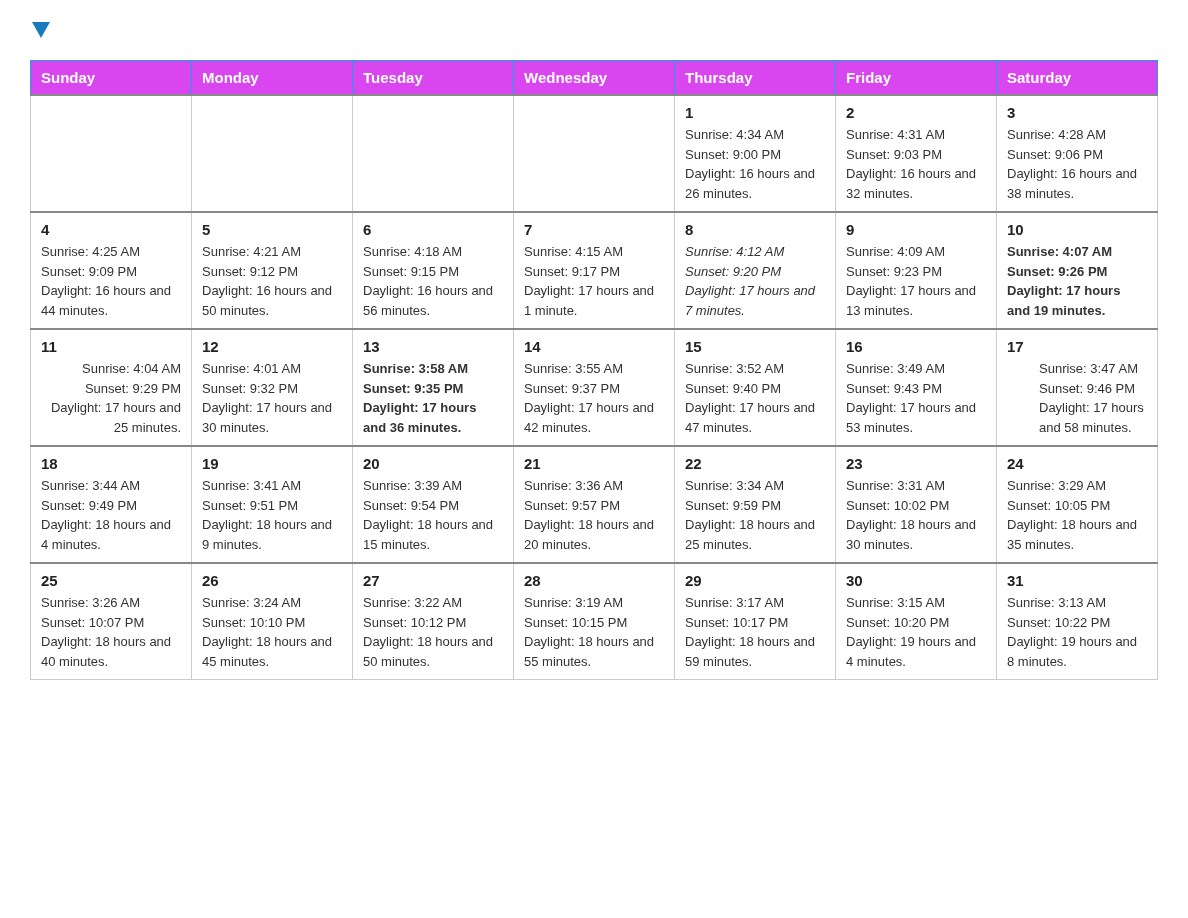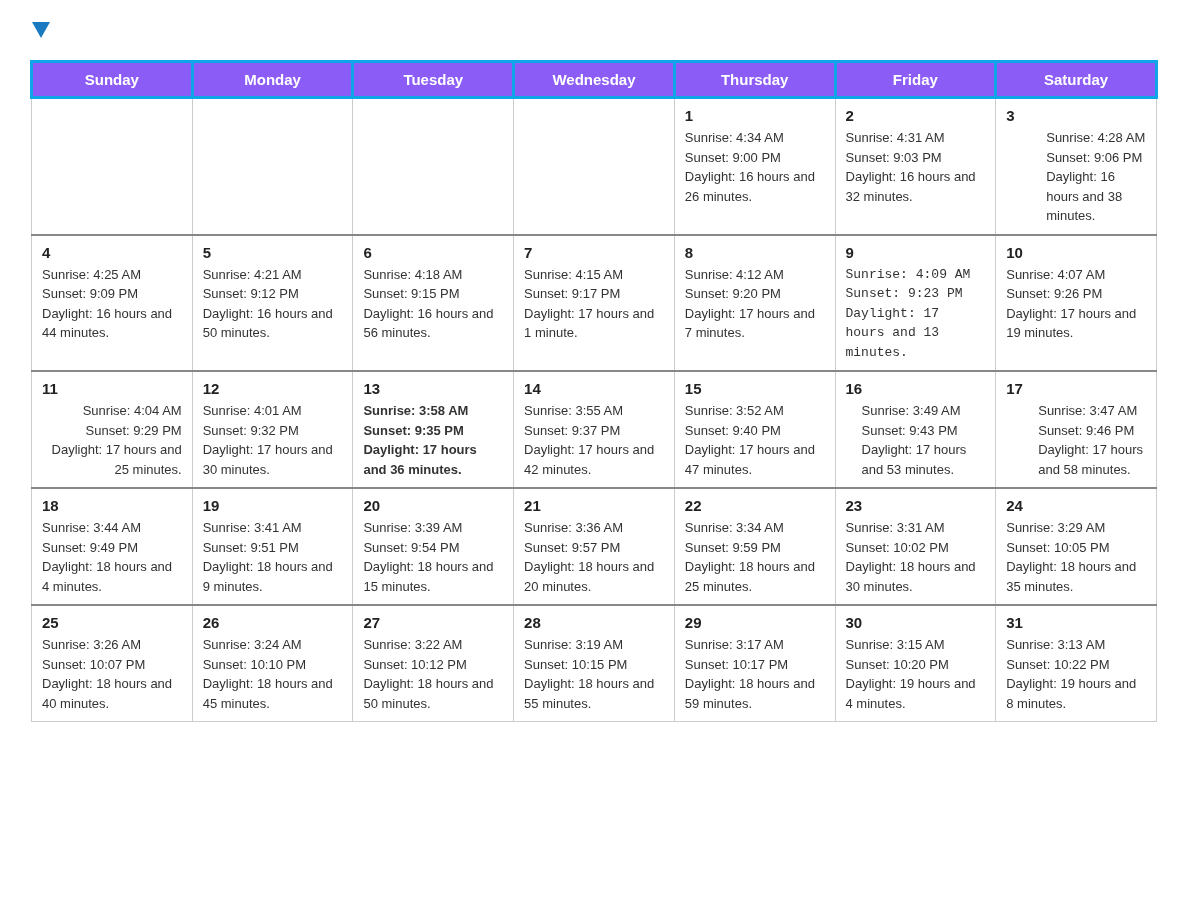--- a/index.html
+++ b/index.html
@@ -44,27 +44,27 @@
       font-size: 22px;
       color: #333;
       margin-top: 4px;
     }
     .calendar {
       width: 100%;
       border-collapse: collapse;
       border: 1px solid #aaa;
     }
     .calendar th {
-      background-color: #8b5cf6;
+      background-color: #d946ef;
       color: #fff;
       font-size: 15px;
       font-weight: bold;
       padding: 8px 10px;
-      text-align: center;
-      border: 3px solid #0ea5e9;
+      text-align: left;
+      border: 1px solid #0ea5e9;
     }
     .calendar td {
       vertical-align: top;
       padding: 8px 10px;
       border: 1px solid #ccc;
       width: calc(100% / 7);
       font-size: 13px;
       color: #333;
       min-height: 90px;
     }
@@ -133,21 +133,21 @@
 Daylight: 16 hours and 26 minutes.</div>
         </td>
         <td>
           <div class="day-num">2</div>
           <div class="day-info" style="white-space: pre-line;">Sunrise: 4:31 AM
 Sunset: 9:03 PM
 Daylight: 16 hours and 32 minutes.</div>
         </td>
         <td>
           <div class="day-num">3</div>
-          <div class="day-info" style="white-space: pre-line; margin-left: 40px;">Sunrise: 4:28 AM
+          <div class="day-info" style="white-space: pre-line;">Sunrise: 4:28 AM
 Sunset: 9:06 PM
 Daylight: 16 hours and 38 minutes.</div>
         </td>
       </tr>
       <tr class="week-row">
         <td>
           <div class="day-num">4</div>
           <div class="day-info" style="white-space: pre-line;">Sunrise: 4:25 AM
 Sunset: 9:09 PM
 Daylight: 16 hours and 44 minutes.</div>
@@ -165,33 +165,33 @@
 Daylight: 16 hours and 56 minutes.</div>
         </td>
         <td>
           <div class="day-num">7</div>
           <div class="day-info" style="white-space: pre-line;">Sunrise: 4:15 AM
 Sunset: 9:17 PM
 Daylight: 17 hours and 1 minute.</div>
         </td>
         <td>
           <div class="day-num">8</div>
-          <div class="day-info" style="white-space: pre-line;">Sunrise: 4:12 AM
+          <div class="day-info" style="white-space: pre-line; font-style: italic;">Sunrise: 4:12 AM
 Sunset: 9:20 PM
 Daylight: 17 hours and 7 minutes.</div>
         </td>
         <td>
           <div class="day-num">9</div>
-          <div class="day-info" style="white-space: pre-line; font-family: Liberation Mono, monospace;">Sunrise: 4:09 AM
+          <div class="day-info" style="white-space: pre-line;">Sunrise: 4:09 AM
 Sunset: 9:23 PM
 Daylight: 17 hours and 13 minutes.</div>
         </td>
         <td>
           <div class="day-num">10</div>
-          <div class="day-info" style="white-space: pre-line;">Sunrise: 4:07 AM
+          <div class="day-info" style="white-space: pre-line; font-weight: bold;">Sunrise: 4:07 AM
 Sunset: 9:26 PM
 Daylight: 17 hours and 19 minutes.</div>
         </td>
       </tr>
       <tr class="week-row">
         <td>
           <div class="day-num">11</div>
           <div class="day-info" style="white-space: pre-line; text-align: right;">Sunrise: 4:04 AM
 Sunset: 9:29 PM
 Daylight: 17 hours and 25 minutes.</div>
@@ -215,21 +215,21 @@
 Daylight: 17 hours and 42 minutes.</div>
         </td>
         <td>
           <div class="day-num">15</div>
           <div class="day-info" style="white-space: pre-line;">Sunrise: 3:52 AM
 Sunset: 9:40 PM
 Daylight: 17 hours and 47 minutes.</div>
         </td>
         <td>
           <div class="day-num">16</div>
-          <div class="day-info" style="white-space: pre-line; margin-left: 16px;">Sunrise: 3:49 AM
+          <div class="day-info" style="white-space: pre-line;">Sunrise: 3:49 AM
 Sunset: 9:43 PM
 Daylight: 17 hours and 53 minutes.</div>
         </td>
         <td>
           <div class="day-num">17</div>
           <div class="day-info" style="white-space: pre-line; margin-left: 32px;">Sunrise: 3:47 AM
 Sunset: 9:46 PM
 Daylight: 17 hours and 58 minutes.</div>
         </td>
       </tr>

